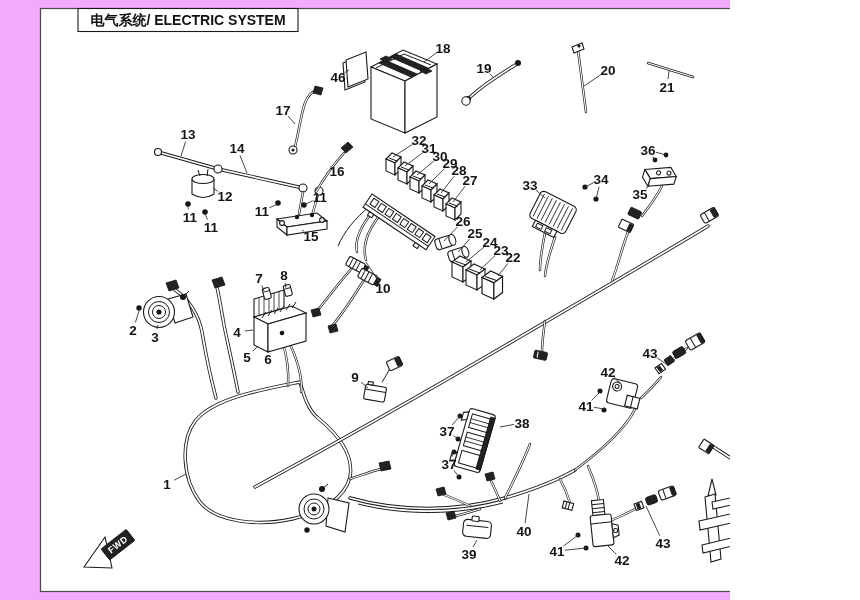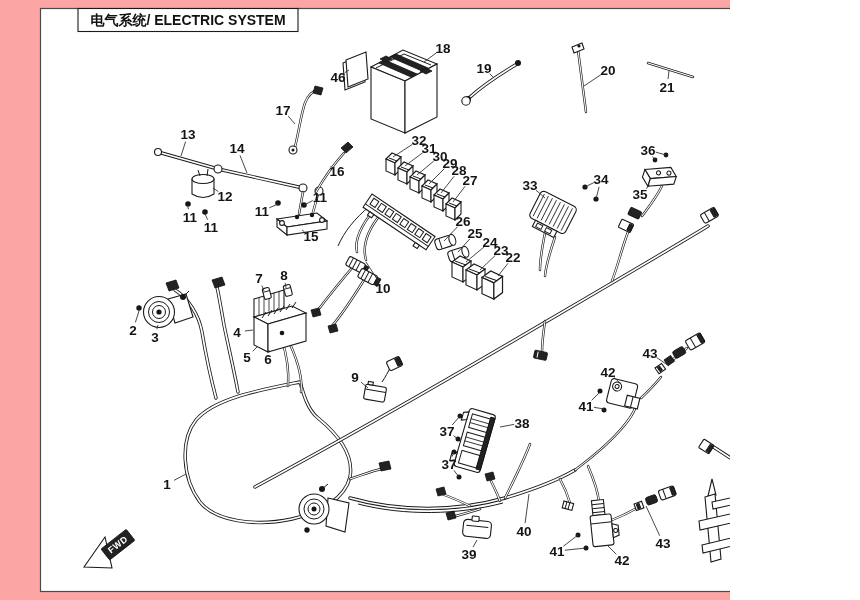--- a/index.html
+++ b/index.html
@@ -1,16 +1,16 @@
 <!DOCTYPE html>
 <html><head>
 <meta charset="utf-8">
 <style>
   html,body{margin:0;padding:0;background:#fff}
-  .page{position:relative;width:730px;height:600px;background:#fca5a5;overflow:hidden;
+  .page{position:relative;width:730px;height:600px;background:#f0abfc;overflow:hidden;
         font-family:"Liberation Sans",sans-serif}
   svg{position:absolute;left:0;top:0}
   .frame{fill:#fff;stroke:#4a4a4a;stroke-width:1.2}
   .fw{fill:#fff;stroke:#1a1a1a;stroke-width:1.1}
   .fd{fill:#222;stroke:#111;stroke-width:0.8}
   .ln{stroke:#1a1a1a;stroke-width:1;fill:none}
   .fin{stroke:#1a1a1a;stroke-width:0.8;fill:none}
   .dot{fill:#161616;stroke:none}
   .tube-o{stroke:#1a1a1a;stroke-width:3.4;fill:none;stroke-linecap:round}
   .tube-i{stroke:#fff;stroke-width:1.7;fill:none;stroke-linecap:round}

